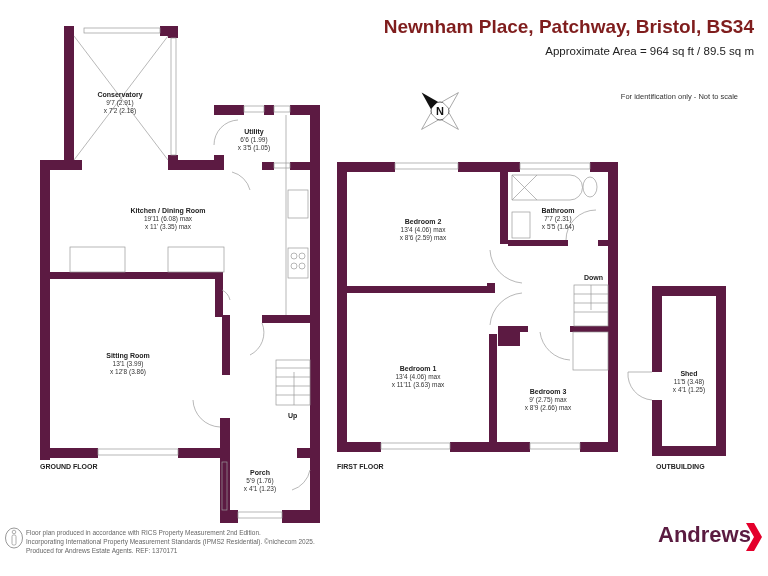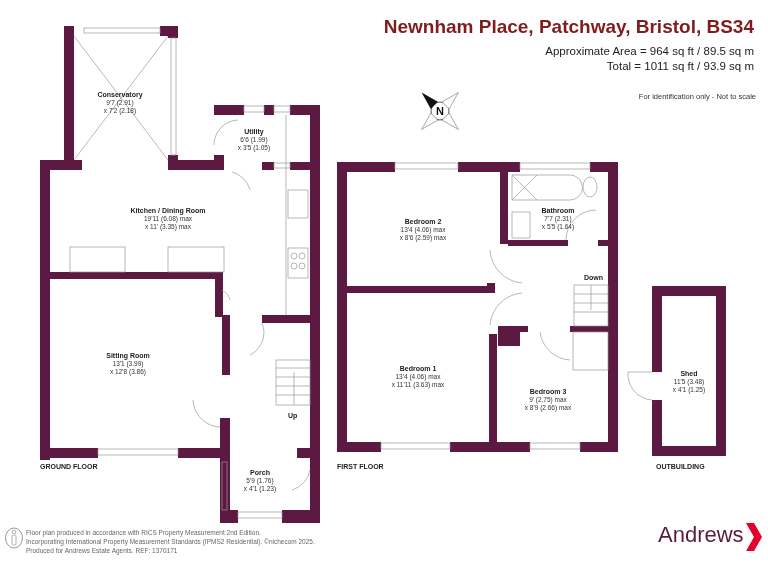--- a/index.html
+++ b/index.html
@@ -1,36 +1,35 @@
 <!DOCTYPE html>
 <html><head>
 <meta charset="utf-8">
 <style>
   html,body{margin:0;padding:0;background:#fff;}
   body{width:768px;height:576px;position:relative;overflow:hidden;font-family:"Liberation Sans",sans-serif;color:#222;}
   .title{position:absolute;right:14px;top:16px;font-size:19px;font-weight:bold;color:#7f1d1d;white-space:nowrap;}
   .area{position:absolute;right:14px;top:44px;text-align:right;font-size:11.5px;line-height:15px;color:#222;}
-  .disclaimer{position:absolute;right:12px;top:92px;font-size:7.5px;color:#333;}
+  .disclaimer{position:absolute;right:30px;top:92px;font-size:7.5px;color:#333;}
   svg.plan{position:absolute;left:0;top:0;}
   .lbl{position:absolute;text-align:center;font-size:6.5px;line-height:8px;color:#333;white-space:nowrap;transform:translateX(-50%);}
   .lbl b{display:block;font-size:7px;color:#222;}
   .floor{position:absolute;font-size:7px;font-weight:bold;color:#222;}
   .footer{position:absolute;left:26px;top:528px;font-size:6.5px;line-height:9px;color:#666;}
   .foot-icon{position:absolute;left:4px;top:527px;}
-  .brand{position:absolute;left:658px;top:522px;font-size:22px;font-weight:normal;color:#5a1b40;}
+  .brand{position:absolute;left:658px;top:522px;font-size:22px;font-weight:bold;color:#5a1b40;}
   .brand-arrow{position:absolute;left:746px;top:523px;}
   .lbl-small{position:absolute;font-size:7px;font-weight:bold;color:#222;}
 </style>
 </head>
 <body>
 
 <div class="title">Newnham Place, Patchway, Bristol, BS34</div>
 <div class="area">
   <div>Approximate Area = 964 sq ft / 89.5 sq m</div>
-  <div>Total = 1011 sq ft / 93.9 sq m</div>
 </div>
 <div class="disclaimer">For identification only - Not to scale</div>
 
 <svg class="plan" width="768" height="576" viewBox="0 0 768 576">
   <g fill="#5c1a42" stroke="none">
 
     <rect x="64" y="26" width="10" height="136"></rect>
     <rect x="160" y="26" width="18" height="10"></rect>
     <rect x="168" y="26" width="10" height="12"></rect>
     <rect x="168" y="155" width="10" height="14"></rect>

